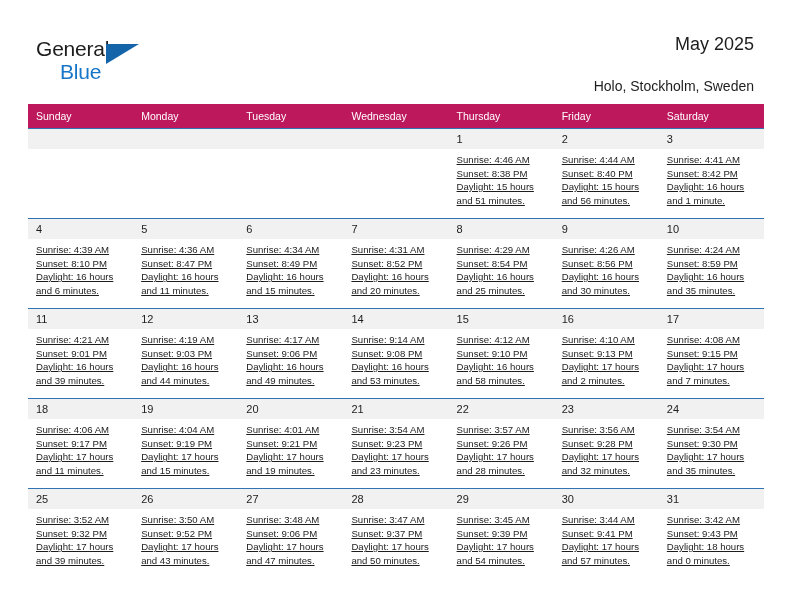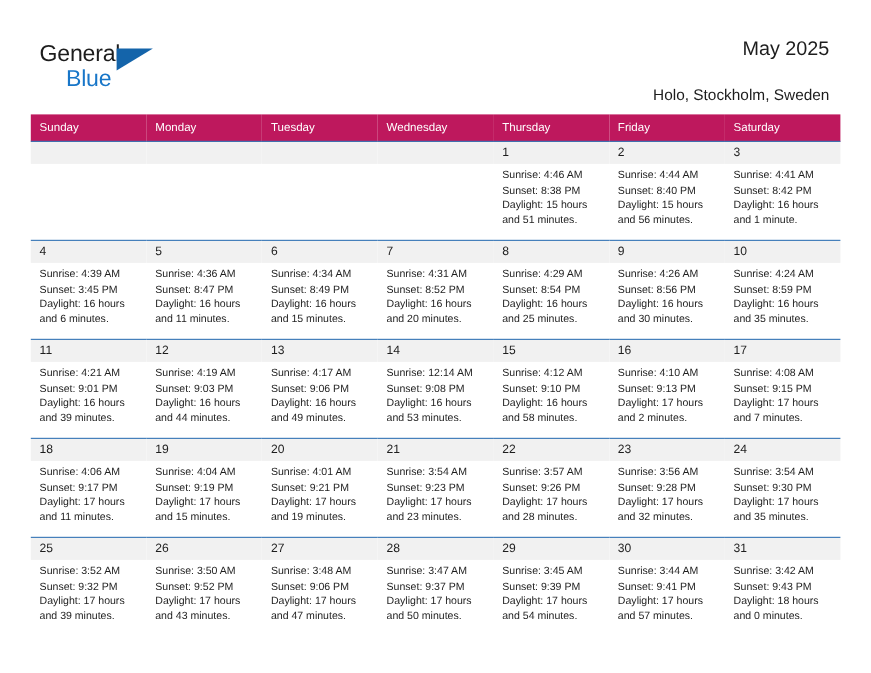--- a/index.html
+++ b/index.html
@@ -116,20 +116,21 @@
     height: 12px;
   }
   td.empty .daynum {
     color: transparent;
   }
   .lines {
     padding: 4px 6px 0 8px;
     font-size: 9.6px;
     line-height: 13.6px;
     color: #1d1d1d;
+    text-decoration: underline;
   }
   .lines div {
     white-space: nowrap;
   }
 </style>
 </head>
 <body>
 
 <div class="page">
 
@@ -197,21 +198,21 @@
               <div>Daylight: 16 hours</div>
               <div>and 1 minute.</div>
             </div>
           </td>
         </tr>
         <tr>
           <td class="">
             <span class="daynum">4</span>
             <div class="lines">
               <div>Sunrise: 4:39 AM</div>
-              <div>Sunset: 3:45 PM</div>
+              <div>Sunset: 8:10 PM</div>
               <div>Daylight: 16 hours</div>
               <div>and 6 minutes.</div>
             </div>
           </td>
           <td class="">
             <span class="daynum">5</span>
             <div class="lines">
               <div>Sunrise: 4:36 AM</div>
               <div>Sunset: 8:47 PM</div>
               <div>Daylight: 16 hours</div>
@@ -288,21 +289,21 @@
             <div class="lines">
               <div>Sunrise: 4:17 AM</div>
               <div>Sunset: 9:06 PM</div>
               <div>Daylight: 16 hours</div>
               <div>and 49 minutes.</div>
             </div>
           </td>
           <td class="">
             <span class="daynum">14</span>
             <div class="lines">
-              <div>Sunrise: 12:14 AM</div>
+              <div>Sunrise: 9:14 AM</div>
               <div>Sunset: 9:08 PM</div>
               <div>Daylight: 16 hours</div>
               <div>and 53 minutes.</div>
             </div>
           </td>
           <td class="">
             <span class="daynum">15</span>
             <div class="lines">
               <div>Sunrise: 4:12 AM</div>
               <div>Sunset: 9:10 PM</div>

